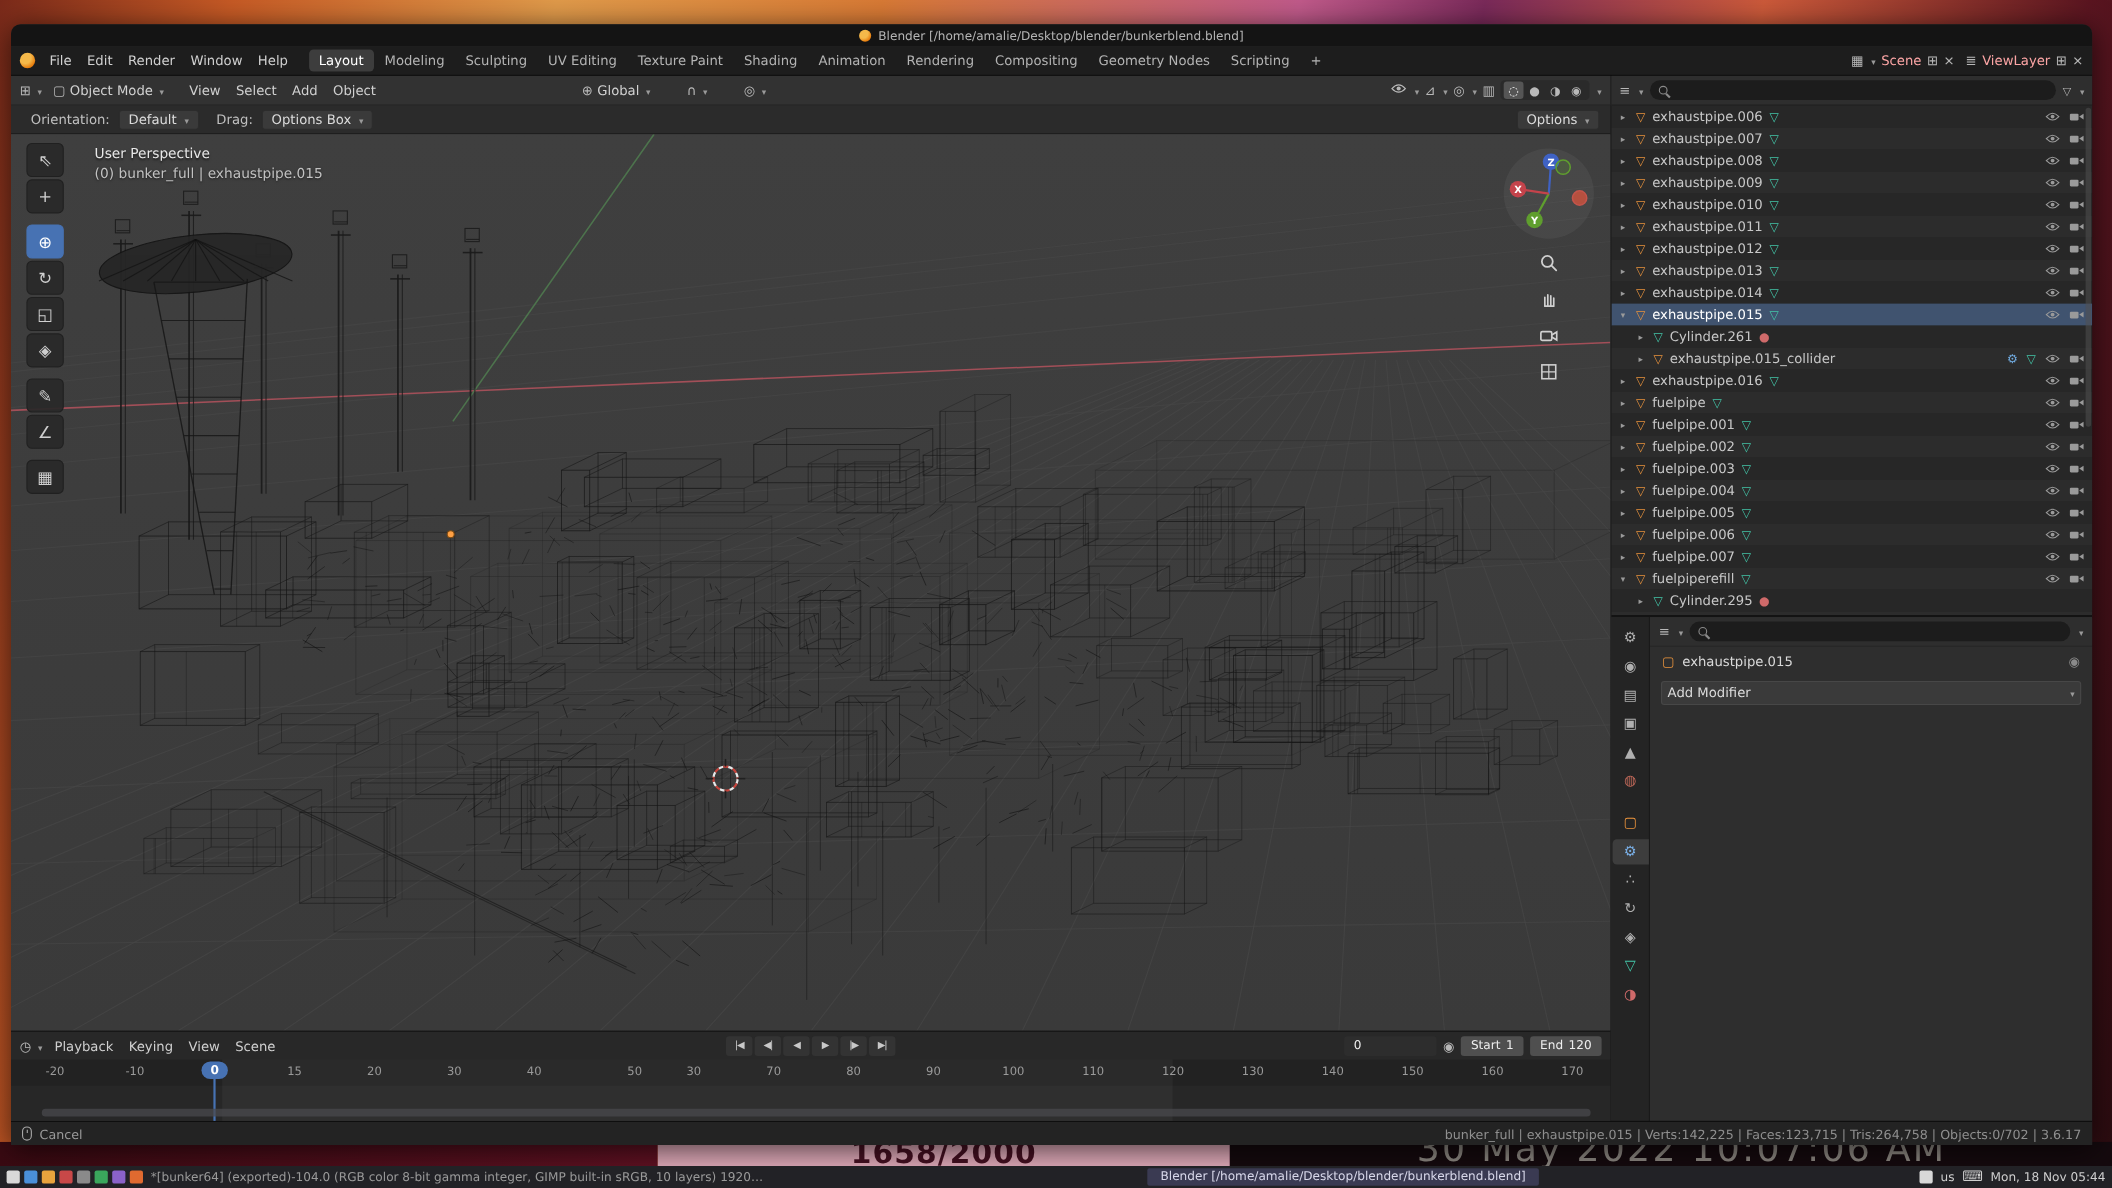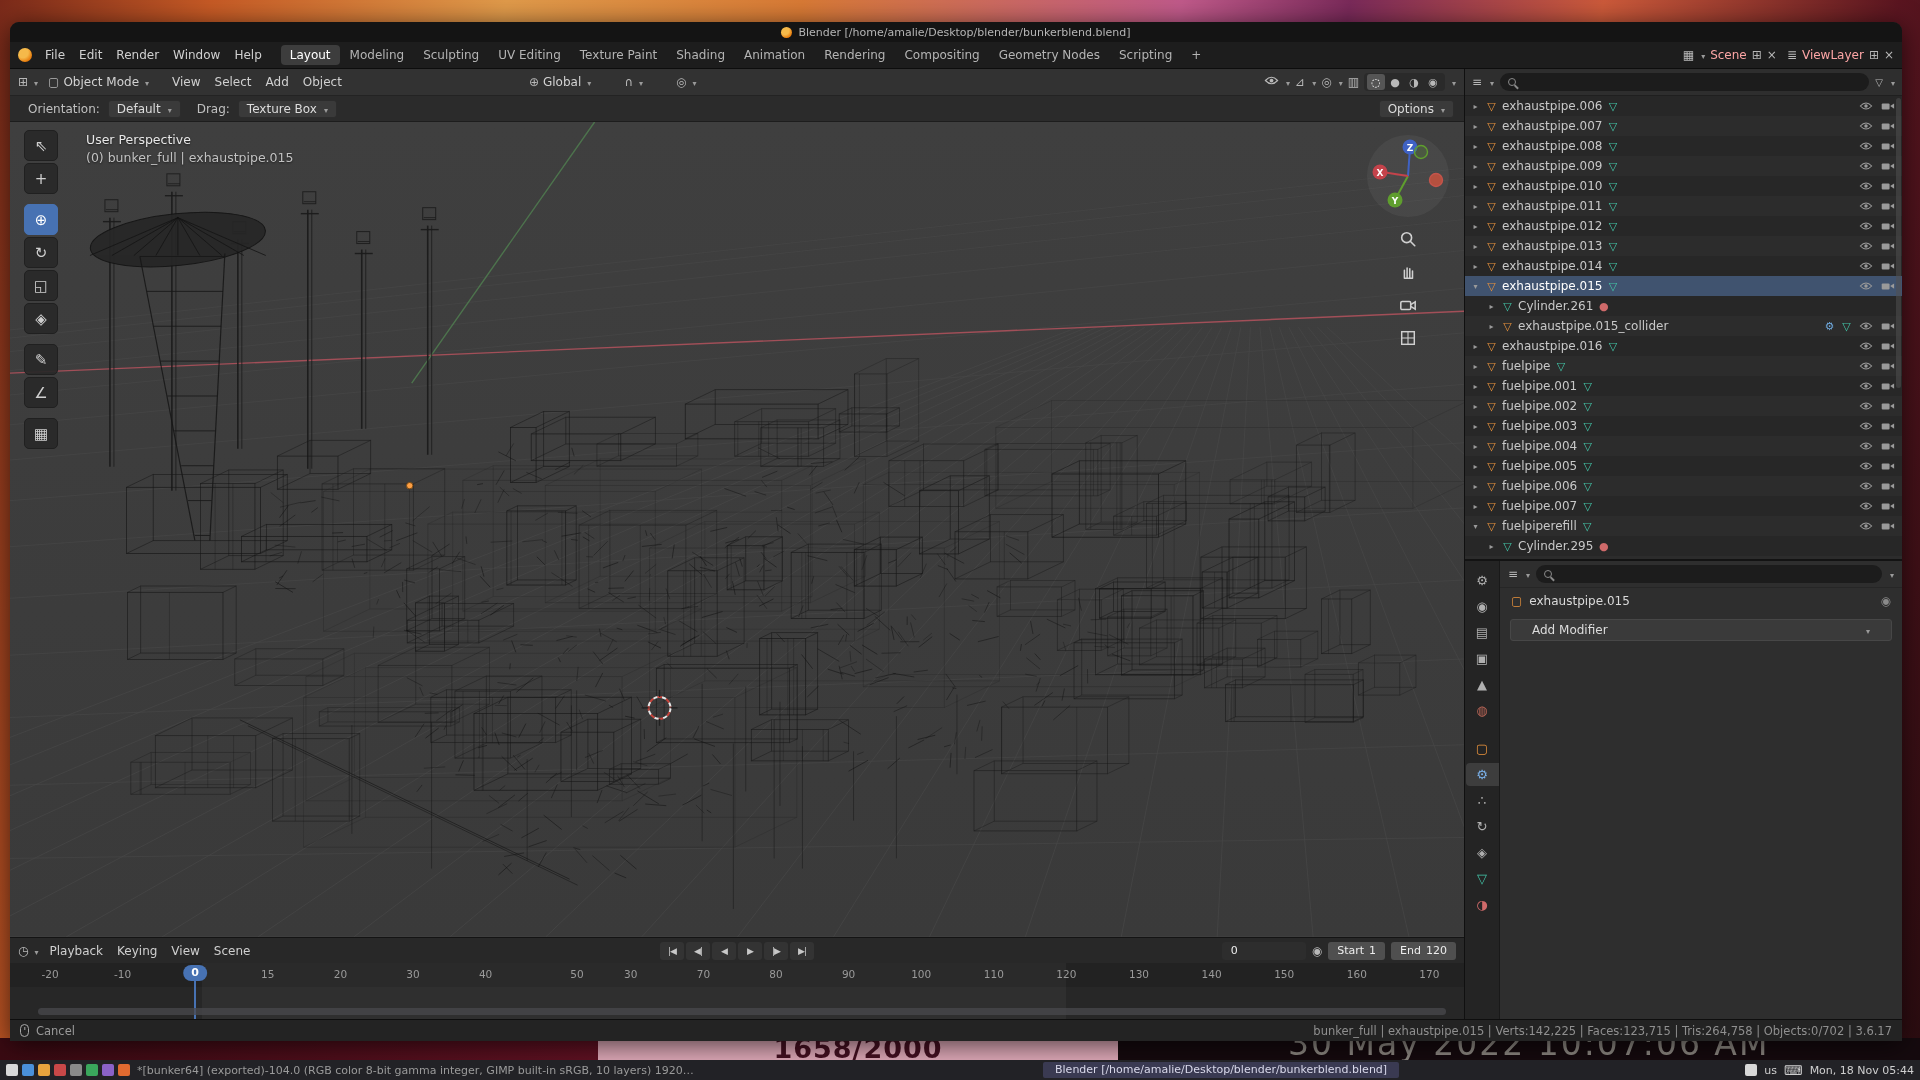--- a/index.html
+++ b/index.html
@@ -97,21 +97,21 @@
   .ol-vis{width:18px;display:flex;justify-content:center;color:#9a9a9a;flex:none}
   .ol-scroll{position:absolute;right:1px;top:2px;width:5px;height:290px;background:#505050;border-radius:3px;opacity:.55}
   
   .props{flex:1;display:flex;background:#2e2e2e;min-height:0}
   .prop-tabs{width:35px;background:#242424;display:flex;flex-direction:column;align-items:center;padding-top:8px;gap:3px;border-right:1px solid #191919}
   .ptab{width:29px;height:23px;display:flex;align-items:center;justify-content:center;font-size:13px;border-radius:4px 0 0 4px}
   .ptab.active{background:#3d3d3d;width:33px}
   .prop-main{flex:1;display:flex;flex-direction:column;min-width:0}
   .prop-search-row{height:27px;display:flex;align-items:center;padding:0 8px;gap:6px;background:#2e2e2e;border-bottom:1px solid #262626;color:#c8c8c8}
   .prop-crumb{height:26px;display:flex;align-items:center;gap:7px;padding:0 11px;color:#dadada}
-  .add-mod{margin:5px 10px 0 10px;height:22px;background:#3a3a3a;border:1px solid #474747;border-radius:3px;display:flex;align-items:center;padding:0 21px;color:#dcdcdc}
+  .add-mod{margin:5px 10px 0 10px;height:22px;background:#3a3a3a;border:1px solid #474747;border-radius:3px;display:flex;align-items:center;padding:0 5px;color:#dcdcdc}
   
   .statusbar{height:22px;background:#232323;border-top:1px solid #0e0e0e;display:flex;align-items:center;padding:0 10px;gap:7px;color:#9a9a9a;font-size:11.5px}
   .mouse{width:9px;height:13px;border:1.4px solid #a8a8a8;border-radius:5px;position:relative;flex:none}
   .mouse::after{content:'';position:absolute;left:50%;top:2px;width:1.4px;height:3px;background:#a8a8a8;transform:translateX(-50%)}
   .sb-right{margin-left:auto;color:#8f8f8f;white-space:nowrap}
   .taskbar{position:absolute;left:0;bottom:0;width:100%;height:20px;background:#222226;display:flex;align-items:center;gap:7px;padding:0 6px;font-size:11px;color:#9a9a9a;z-index:10}
   .tb-icons{display:flex;gap:4px;align-items:center}
   .tb-ico{width:12px;height:12px;border-radius:2px;display:inline-block}
   .tb-blender{margin-left:auto;margin-right:auto;color:#d8d8ea;background:#3a3a52;padding:0 12px;height:16px;line-height:16px;border-radius:2px;white-space:nowrap}
   .tb-right{display:flex;align-items:center;gap:7px;color:#cfcfcf}
@@ -237,21 +237,21 @@
         </div>
 
         <div class="tool-settings">
           <span>Orientation:</span>
           <span class="dd-box">
             <span>Default</span>
             <span class="caret"></span>
           </span>
           <span style="margin-left:8px">Drag:</span>
           <span class="dd-box">
-            <span>Texture Box</span>
+            <span>Options Box</span>
             <span class="caret"></span>
           </span>
           <span class="dd-box" style="margin-left:auto">
             <span>Options</span>
             <span class="caret"></span>
           </span>
         </div>
 
         <div class="viewport">
           <svg id="wire" preserveAspectRatio="none" viewBox="0 0 1455 818">

